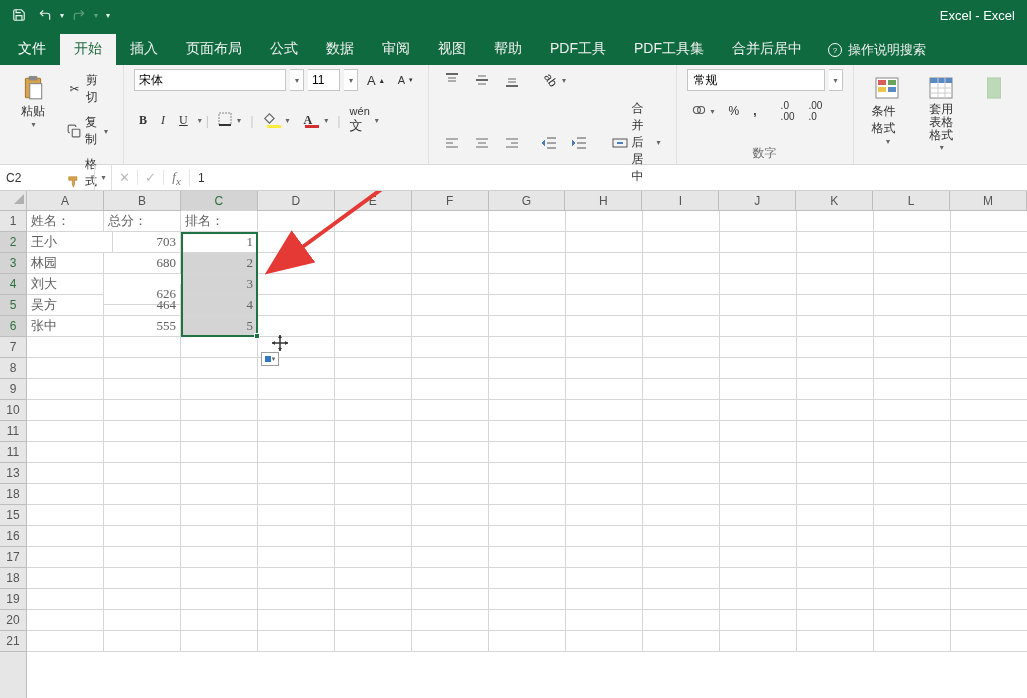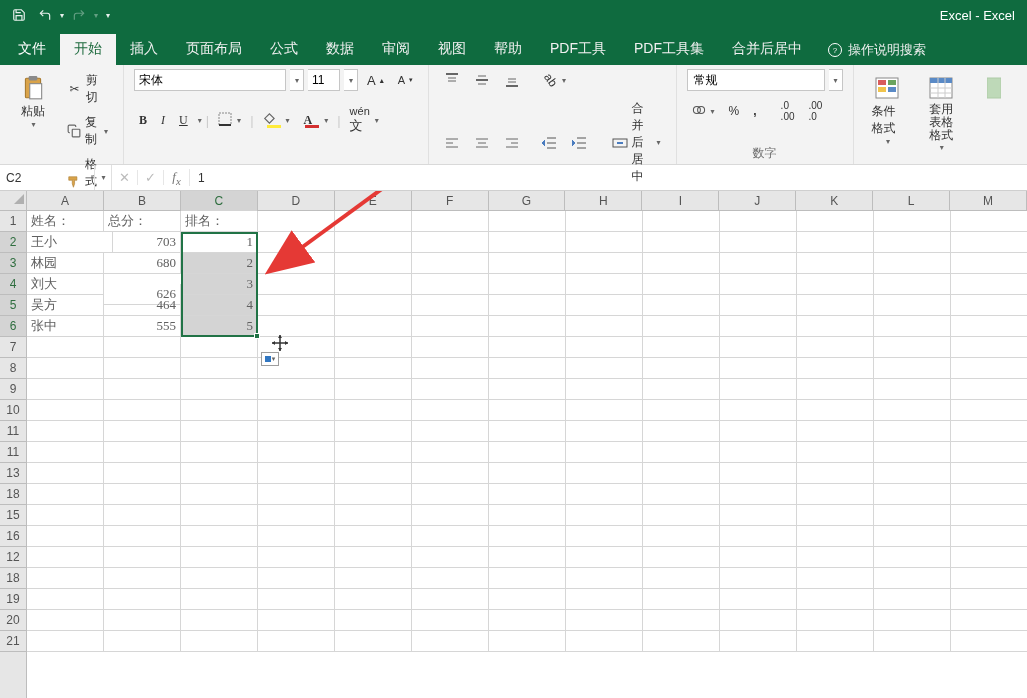--- a/index.html
+++ b/index.html
@@ -544,21 +544,21 @@
       <div class="rh">7</div>
       <div class="rh">8</div>
       <div class="rh">9</div>
       <div class="rh">10</div>
       <div class="rh">11</div>
       <div class="rh">11</div>
       <div class="rh">13</div>
       <div class="rh">18</div>
       <div class="rh">15</div>
       <div class="rh">16</div>
-      <div class="rh">12</div>
+      <div class="rh">17</div>
       <div class="rh">18</div>
       <div class="rh">19</div>
       <div class="rh">20</div>
       <div class="rh">21</div>
     </div>
   <div class="cells" id="cells">
       <div class="cell" style="left: 0px; top: 0px; width: 77px;">姓名：</div>
       <div class="cell" style="left: 77px; top: 0px; width: 77px;">总分：</div>
       <div class="cell" style="left: 154px; top: 0px; width: 77px;">排名：</div>
       <div class="cell" style="left: 231px; top: 0px; width: 77px;"></div>

